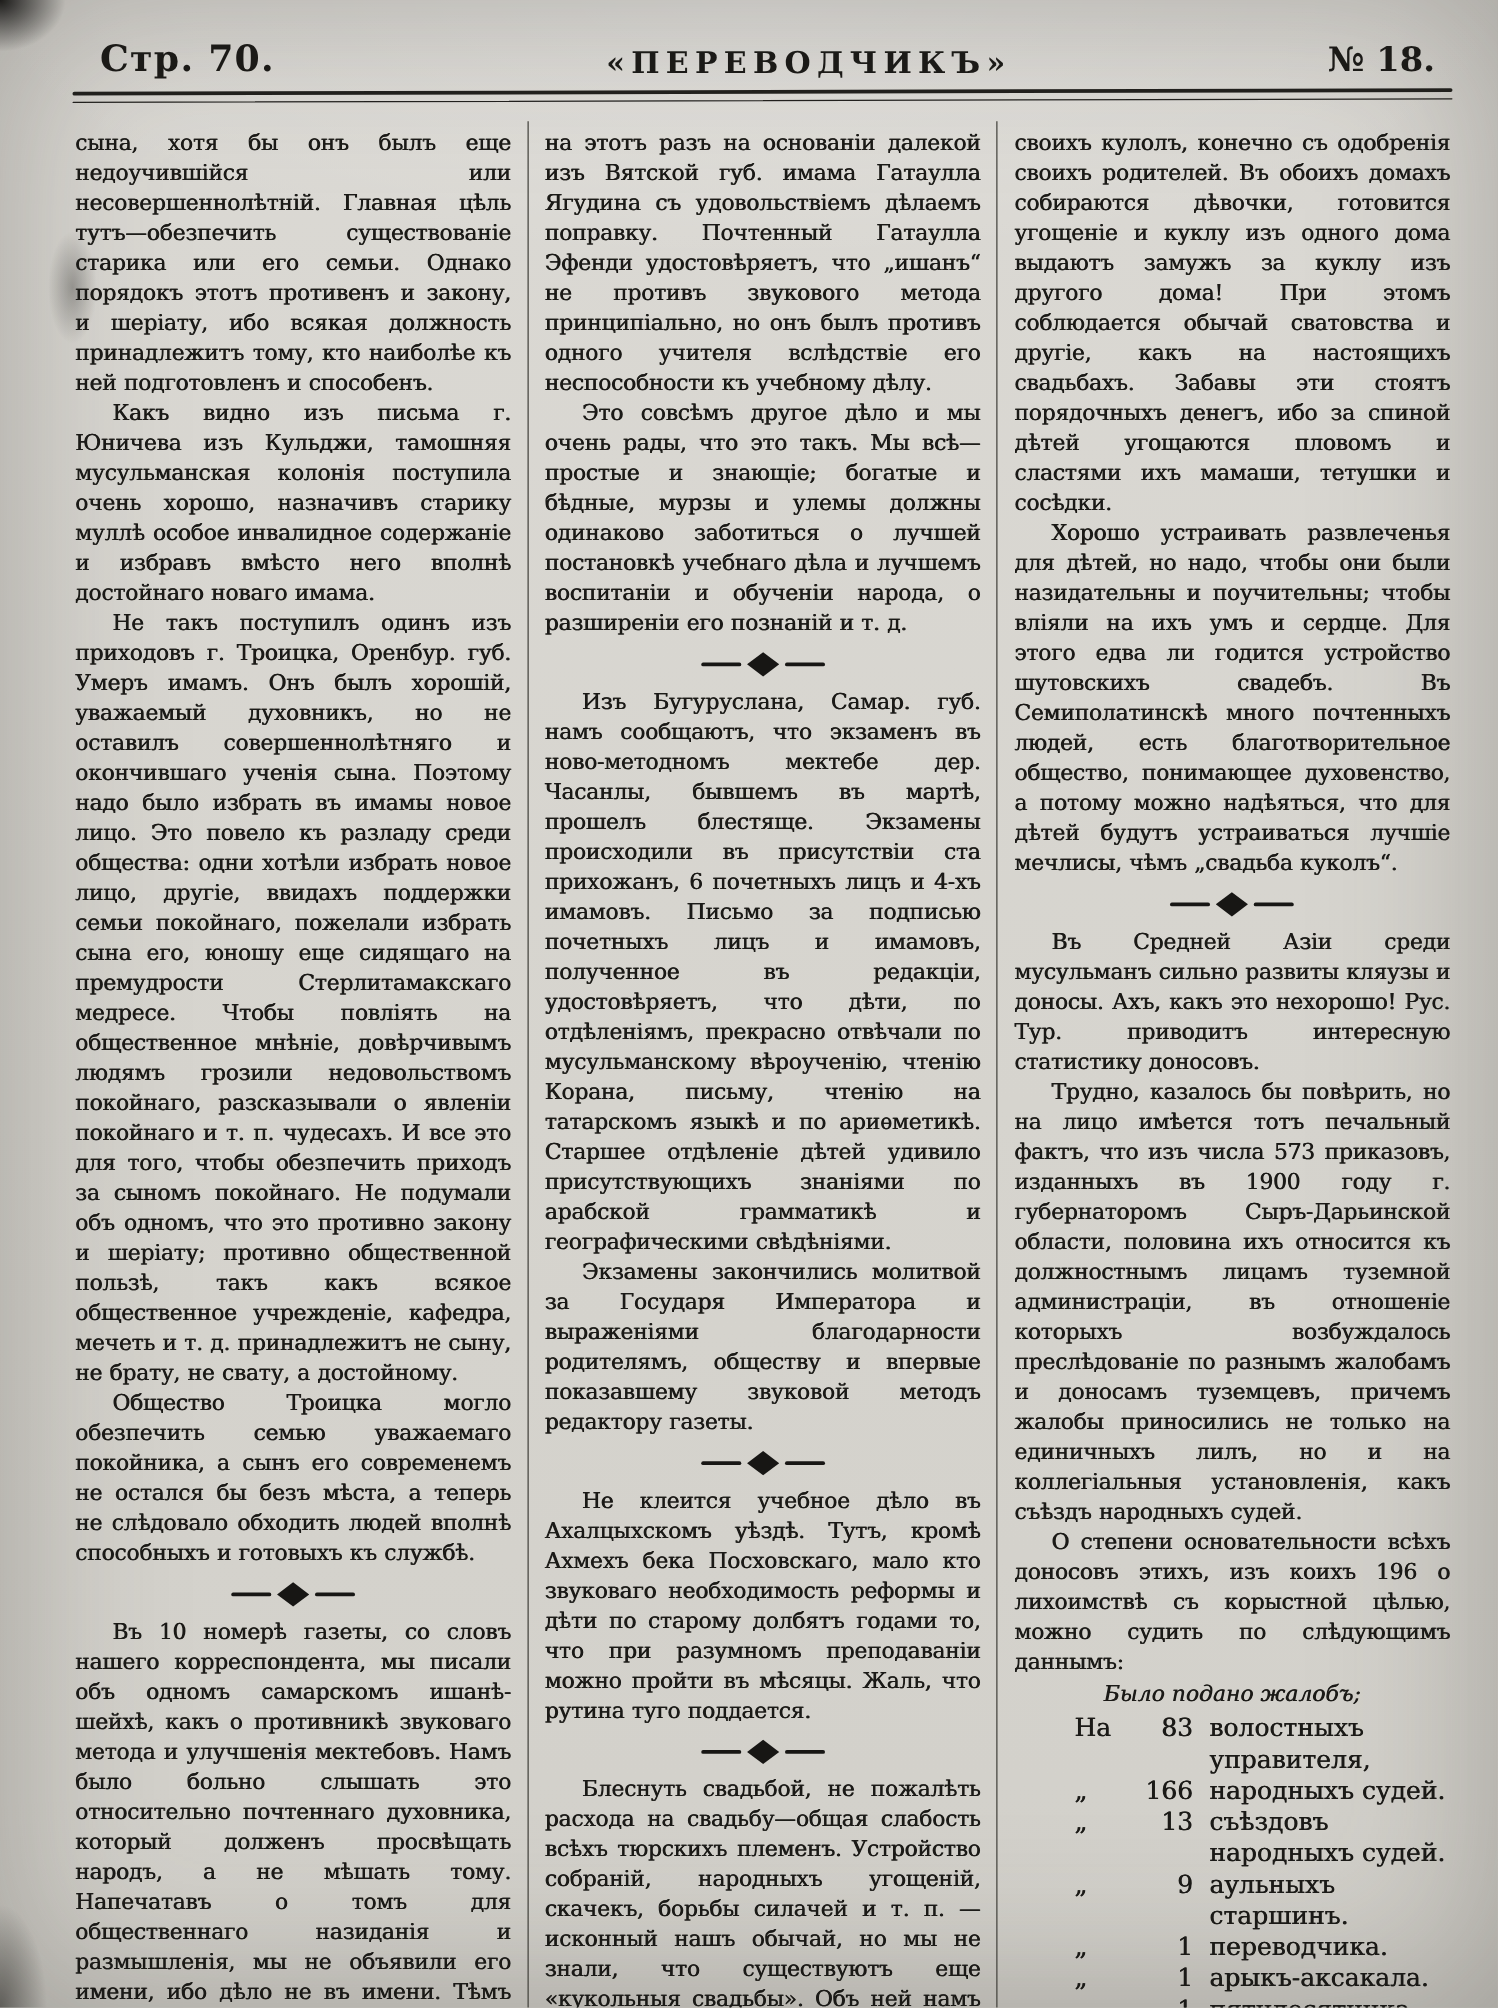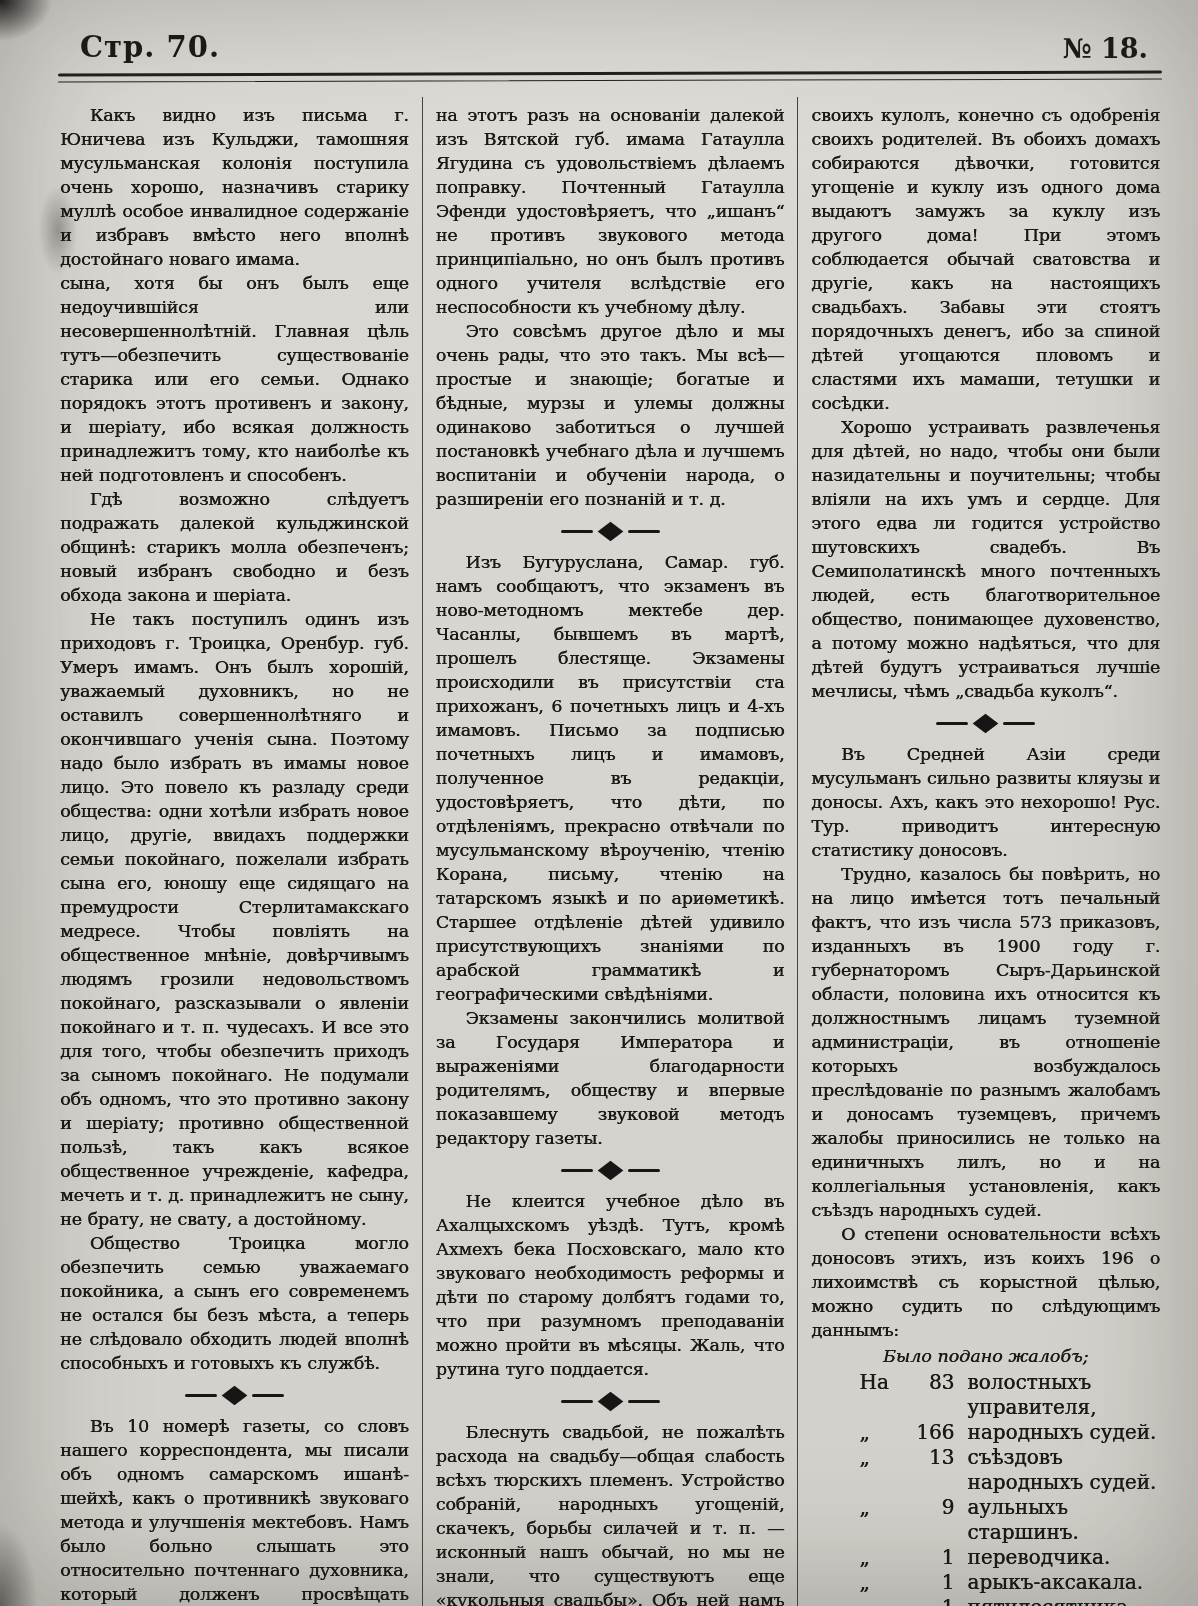--- a/index.html
+++ b/index.html
@@ -78,33 +78,33 @@
     text-shadow:0.45px 0 0.25px #1b1a17;
   }
   .stat-prefix{text-align:left;}
   .stat-num{text-align:right;padding-right:0.65em;}
 </style>
 </head>
 <body>
 
 <div class="header">
   <span class="page-num">Стр. 70.</span>
+  <span class="masthead">«ПЕРЕВОДЧИКЪ»</span>
   <span class="issue-num">№ 18.</span>
 </div>
 
 <div class="rules">
   <div class="rule-a"></div>
   <div class="rule-b"></div>
 </div>
 
 <div class="columns">
     <div class="col">
+      <p class="para">сына, хотя бы онъ былъ еще недоучившійся или несовершеннолѣтній. Главная цѣль тутъ—обезпечить существованіе старика или его семьи. Однако порядокъ этотъ противенъ и закону, и шеріату, ибо всякая должность принадлежитъ тому, кто наиболѣе къ ней подготовленъ и способенъ.</p>
       <p class="para indent">Какъ видно изъ письма г. Юничева изъ Кульджи, тамошняя мусульманская колонія поступила очень хорошо, назначивъ старику муллѣ особое инвалидное содержаніе и избравъ вмѣсто него вполнѣ достойнаго новаго имама.</p>
-      <p class="para">сына, хотя бы онъ былъ еще недоучившійся или несовершеннолѣтній. Главная цѣль тутъ—обезпечить существованіе старика или его семьи. Однако порядокъ этотъ противенъ и закону, и шеріату, ибо всякая должность принадлежитъ тому, кто наиболѣе къ ней подготовленъ и способенъ.</p>
-      <p class="para indent">Гдѣ возможно слѣдуетъ подражать далекой кульджинской общинѣ: старикъ молла обезпеченъ; новый избранъ свободно и безъ обхода закона и шеріата.</p>
       <p class="para indent">Не такъ поступилъ одинъ изъ приходовъ г. Троицка, Оренбур. губ. Умеръ имамъ. Онъ былъ хорошій, уважаемый духовникъ, но не оставилъ совершеннолѣтняго и окончившаго ученія сына. Поэтому надо было избрать въ имамы новое лицо. Это повело къ разладу среди общества: одни хотѣли избрать новое лицо, другіе, ввидахъ поддержки семьи покойнаго, пожелали избрать сына его, юношу еще сидящаго на премудрости Стерлитамакскаго медресе. Чтобы повліять на общественное мнѣніе, довѣрчивымъ людямъ грозили недовольствомъ покойнаго, разсказывали о явленіи покойнаго и т. п. чудесахъ. И все это для того, чтобы обезпечить приходъ за сыномъ покойнаго. Не подумали объ одномъ, что это противно закону и шеріату; противно общественной пользѣ, такъ какъ всякое общественное учрежденіе, кафедра, мечеть и т. д. принадлежитъ не сыну, не брату, не свату, а достойному.</p>
       <p class="para indent">Общество Троицка могло обезпечить семью уважаемаго покойника, а сынъ его современемъ не остался бы безъ мѣста, а теперь не слѣдовало обходить людей вполнѣ способныхъ и готовыхъ къ службѣ.</p>
       <div class="divider">
         <span class="dash"></span>
         <span class="diamond"></span>
         <span class="dash"></span>
       </div>
       <p class="para indent">Въ 10 номерѣ газеты, со словъ нашего корреспондента, мы писали объ одномъ самарскомъ ишанѣ-шейхѣ, какъ о противникѣ звуковаго метода и улучшенія мектебовъ. Намъ было больно слышать это относительно почтеннаго духовника, который долженъ просвѣщать народъ, а не мѣшать тому. Напечатавъ о томъ для общественнаго назиданія и размышленія, мы не объявили его имени, ибо дѣло не въ имени. Тѣмъ не менѣе</p>
     </div>
     <div class="col">

